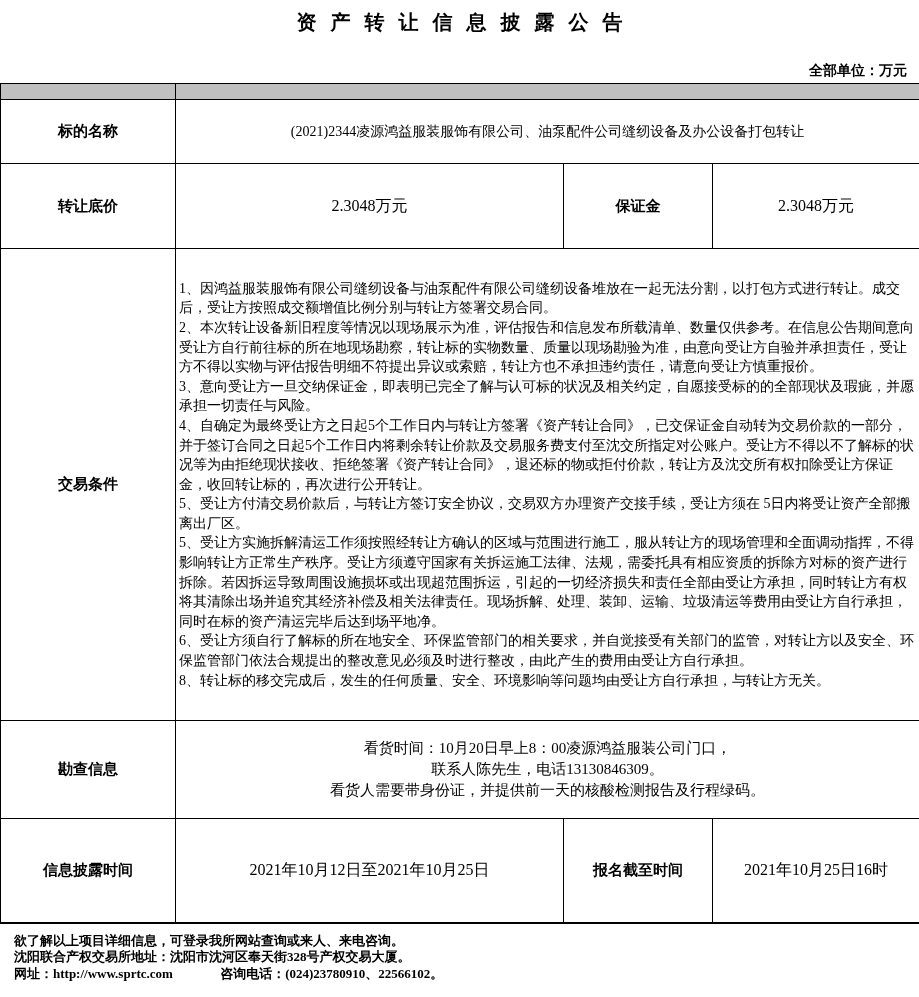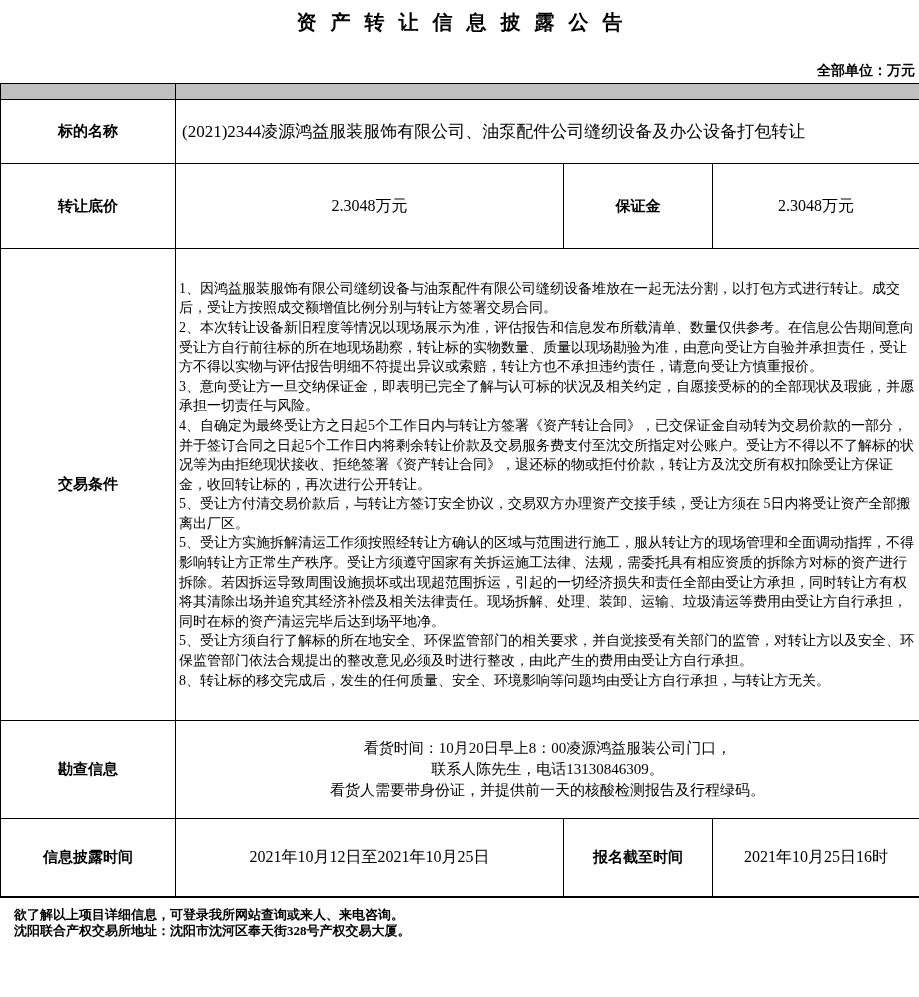--- a/index.html
+++ b/index.html
@@ -16,21 +16,21 @@
     text-align: center;
     font-size: 20px;
     font-weight: bold;
     letter-spacing: 14px;
     text-indent: 14px;
     line-height: 26px;
   }
   .units-note {
     margin-top: 27px;
     margin-bottom: 4px;
-    padding-right: 4px;
+    padding-right: 12px;
     text-align: right;
     font-size: 14px;
     font-weight: bold;
     line-height: 17px;
   }
 
   table.main {
     width: 919px;
     border-collapse: collapse;
     table-layout: fixed;
@@ -50,21 +50,22 @@
   tr.head-row { height: 16px; }
   tr.head-row td { background: #c0c0c0; }
 
   td.row-label {
     text-align: center;
     font-weight: bold;
     font-size: 15px;
   }
   tr.subject-row { height: 64px; }
   td.subject-value {
-    font-size: 17px;
+    text-align: center;
+    font-size: 14px;
     padding: 0 6px;
   }
   tr.price-row { height: 85px; }
   td.center-value {
     text-align: center;
     font-size: 16px;
   }
   tr.conditions-row { height: 472px; }
   td.conditions-cell {
     padding: 2px 4px 2px 3px;
@@ -73,21 +74,21 @@
     text-align: left;
     vertical-align: top;
   }
   td.conditions-cell p { margin: 0; }
   tr.survey-row { height: 98px; }
   td.survey-cell {
     text-align: center;
     font-size: 15px;
     line-height: 21px;
   }
-  tr.disclosure-row { height: 78px; }
+  tr.disclosure-row { height: 104px; }
 
   .footer {
     margin-top: 9px;
     font-size: 13px;
     font-weight: bold;
     line-height: 16.5px;
     padding-left: 14px;
   }
   .footer .line3-left { display: inline-block; }
   .footer .line3-right { display: inline-block; margin-left: 44px; }
@@ -129,21 +130,21 @@
 
     <tr class="conditions-row">
       <td class="row-label">交易条件</td>
       <td colspan="3" class="conditions-cell">
         <p>1、因鸿益服装服饰有限公司缝纫设备与油泵配件有限公司缝纫设备堆放在一起无法分割，以打包方式进行转让。成交后，受让方按照成交额增值比例分别与转让方签署交易合同。</p>
         <p>2、本次转让设备新旧程度等情况以现场展示为准，评估报告和信息发布所载清单、数量仅供参考。在信息公告期间意向受让方自行前往标的所在地现场勘察，转让标的实物数量、质量以现场勘验为准，由意向受让方自验并承担责任，受让方不得以实物与评估报告明细不符提出异议或索赔，转让方也不承担违约责任，请意向受让方慎重报价。</p>
         <p>3、意向受让方一旦交纳保证金，即表明已完全了解与认可标的状况及相关约定，自愿接受标的的全部现状及瑕疵，并愿承担一切责任与风险。</p>
         <p>4、自确定为最终受让方之日起5个工作日内与转让方签署《资产转让合同》，已交保证金自动转为交易价款的一部分，并于签订合同之日起5个工作日内将剩余转让价款及交易服务费支付至沈交所指定对公账户。受让方不得以不了解标的状况等为由拒绝现状接收、拒绝签署《资产转让合同》，退还标的物或拒付价款，转让方及沈交所有权扣除受让方保证金，收回转让标的，再次进行公开转让。</p>
         <p>5、受让方付清交易价款后，与转让方签订安全协议，交易双方办理资产交接手续，受让方须在 5日内将受让资产全部搬离出厂区。</p>
         <p>5、受让方实施拆解清运工作须按照经转让方确认的区域与范围进行施工，服从转让方的现场管理和全面调动指挥，不得影响转让方正常生产秩序。受让方须遵守国家有关拆运施工法律、法规，需委托具有相应资质的拆除方对标的资产进行拆除。若因拆运导致周围设施损坏或出现超范围拆运，引起的一切经济损失和责任全部由受让方承担，同时转让方有权将其清除出场并追究其经济补偿及相关法律责任。现场拆解、处理、装卸、运输、垃圾清运等费用由受让方自行承担，同时在标的资产清运完毕后达到场平地净。</p>
-        <p>5、受让方须自行了解标的所在地安全、环保监管部门的相关要求，并自觉接受有关部门的监管，对转让方以及安全、环保监管部门依法合规提出的整改意见必须及时进行整改，由此产生的费用由受让方自行承担。</p>
+        <p>6、受让方须自行了解标的所在地安全、环保监管部门的相关要求，并自觉接受有关部门的监管，对转让方以及安全、环保监管部门依法合规提出的整改意见必须及时进行整改，由此产生的费用由受让方自行承担。</p>
         <p>8、转让标的移交完成后，发生的任何质量、安全、环境影响等问题均由受让方自行承担，与转让方无关。</p>
       </td>
     </tr>
 
     <tr class="survey-row">
       <td class="row-label">勘查信息</td>
       <td colspan="3" class="survey-cell">
         <div>看货时间：10月20日早上8：00凌源鸿益服装公司门口，</div>
         <div>联系人陈先生，电话13130846309。</div>
         <div>看货人需要带身份证，并提供前一天的核酸检测报告及行程绿码。</div>
@@ -155,15 +156,19 @@
       <td class="center-value">2021年10月12日至2021年10月25日</td>
       <td class="row-label">报名截至时间</td>
       <td class="center-value">2021年10月25日16时</td>
     </tr>
   </tbody>
     </table>
 
   <div class="footer">
     <div>欲了解以上项目详细信息，可登录我所网站查询或来人、来电咨询。</div>
     <div>沈阳联合产权交易所地址：沈阳市沈河区奉天街328号产权交易大厦。</div>
+    <div>
+      <span class="line3-left">网址：http://www.sprtc.com</span>
+      <span class="line3-right">咨询电话：(024)23780910、22566102。</span>
+    </div>
   </div>
 
 </div>
 
 </body></html>

